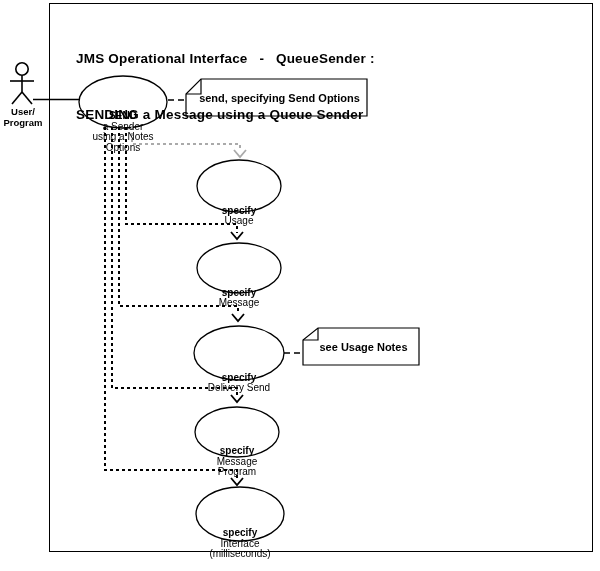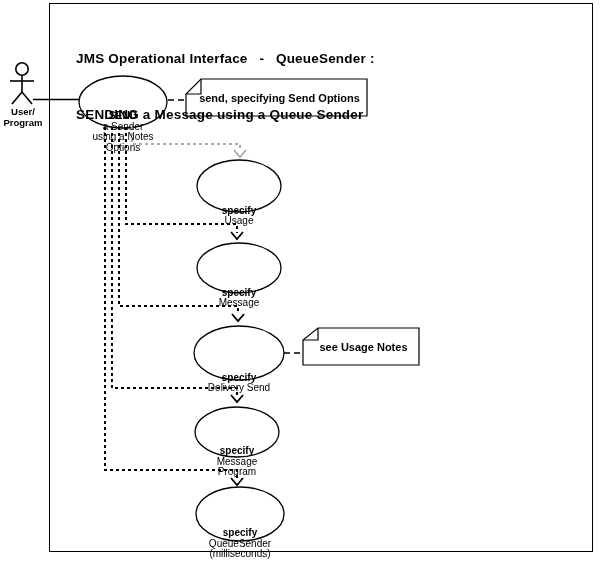--- a/index.html
+++ b/index.html
@@ -120,20 +120,20 @@
   </div>
 
   <div class="abs uc-label" style="left:172px;top:407px;height:50px;">
     <span class="l0">specify</span>
     <span>Message</span>
     <span>Program</span>
   </div>
 
   <div class="abs uc-label" style="left:175px;top:487px;height:54px;">
     <span class="l0">specify</span>
-    <span>QueueSender</span>
+    <span>Interface</span>
     <span>(milliseconds)</span>
   </div>
 
   <div class="abs note-label" style="left:192px;top:80px;width:175px;height:36px;">send, specifying Send Options</div>
   <div class="abs note-label" style="left:308px;top:329px;width:111px;height:36px;">see Usage Notes</div>
 
 </div>
 
 </body></html>

